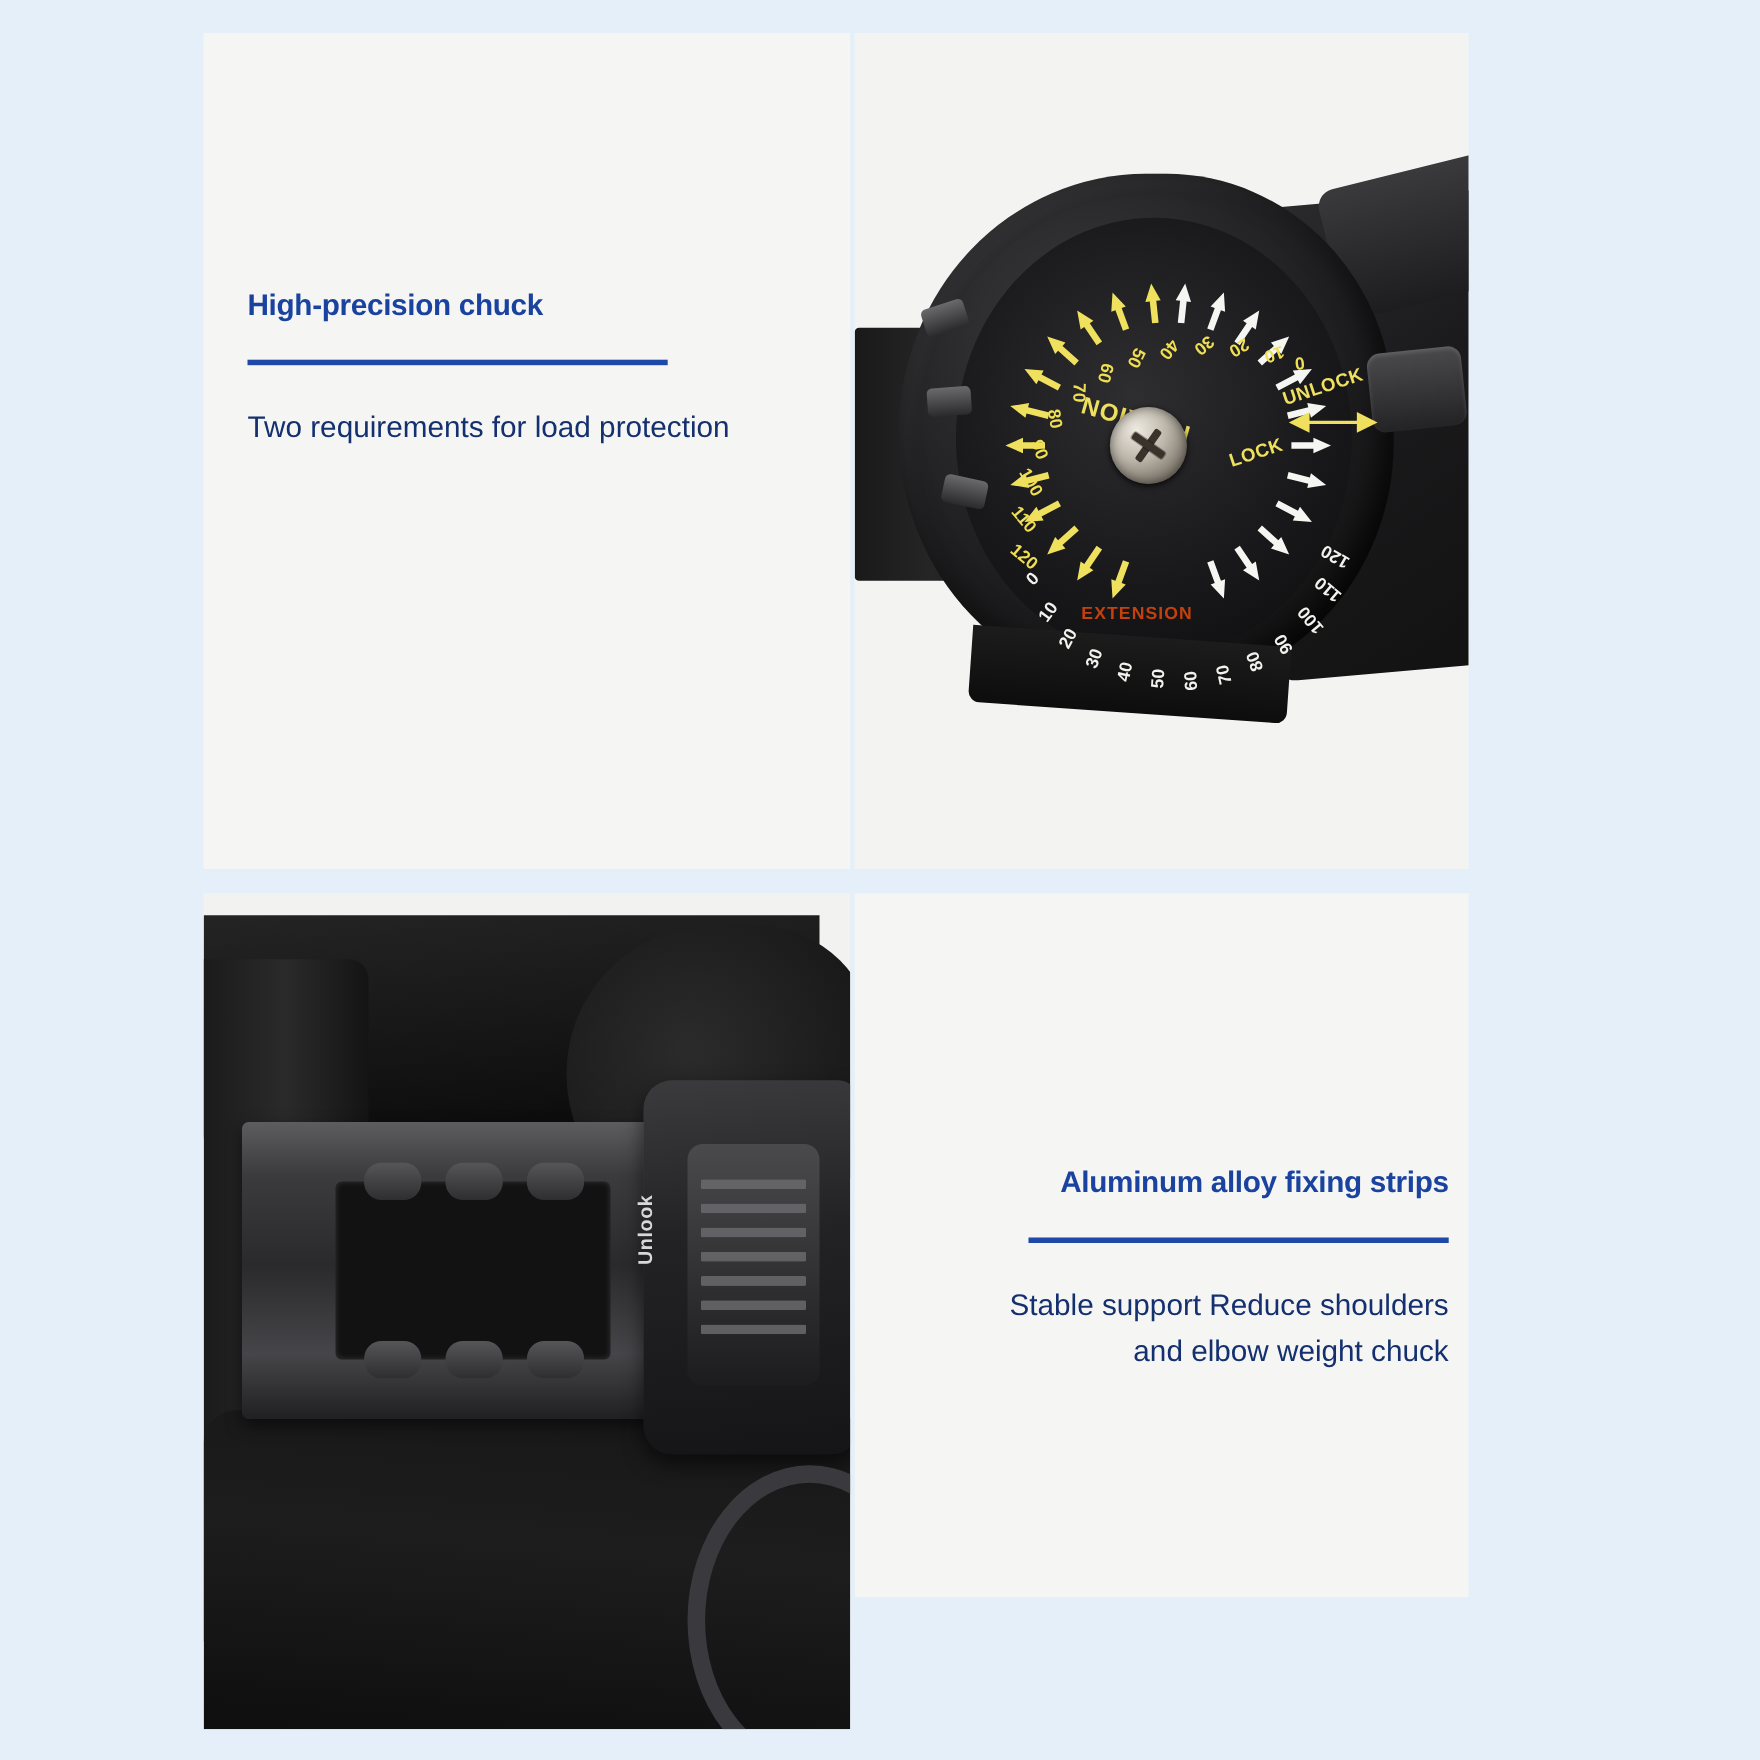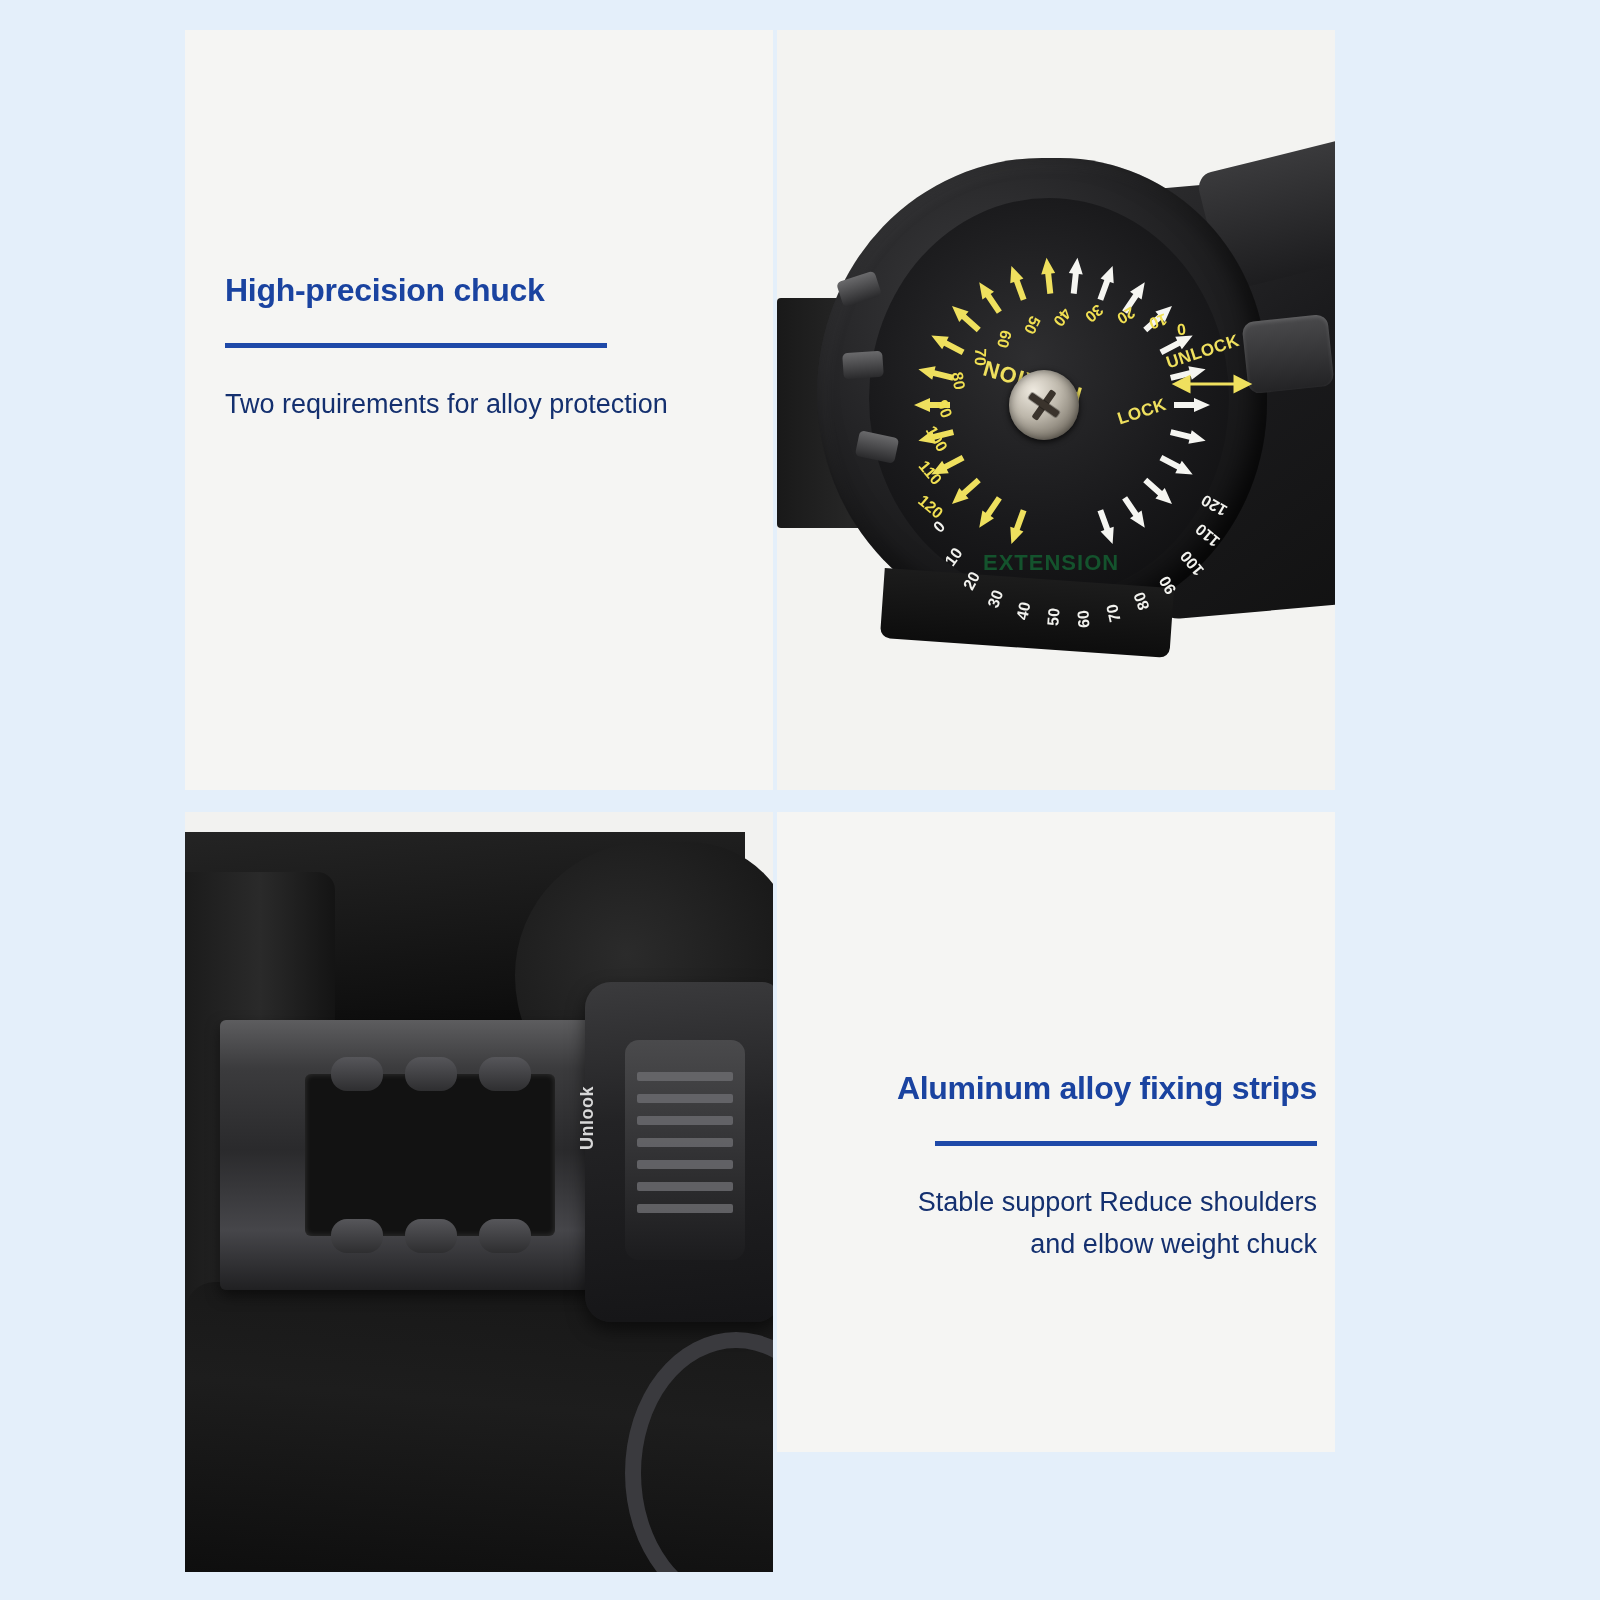--- a/index.html
+++ b/index.html
@@ -58,24 +58,23 @@
     background: #f5f5f3;
   }
 
   
   .text-block {
     position: absolute;
   }
   .headline {
     color: #1a43a0;
     font-weight: bold;
-    font-size: 32px;
+    font-size: 27px;
     letter-spacing: -0.3px;
     white-space: nowrap;
-    margin-top: 10px;
   }
   .rule {
     height: 5px;
     background: #1e49a8;
     margin-top: 34px;
   }
   .subtext {
     margin-top: 36px;
     color: #14306f;
     font-size: 27px;
@@ -217,22 +216,22 @@
     position: absolute;
     font-weight: bold;
     white-space: nowrap;
   }
   .word-flexion {
     color: #efe05e;
     font-size: 22px;
     letter-spacing: 1px;
   }
   .word-extension {
-    color: #14532d;
-    font-size: 22px;
+    color: #c2410c;
+    font-size: 16px;
     letter-spacing: 1px;
   }
   .lock-text {
     position: absolute;
     color: #efe05e;
     font-size: 17px;
     font-weight: bold;
     letter-spacing: .5px;
   }
   .side-button {
@@ -390,21 +389,21 @@
 </head>
 <body>
 
 <div class="page">
 
   <div class="panel panel-top-left">
     <div class="text-block tb-top" style="left:40px; top:232px;">
       <div class="headline">High-precision chuck</div>
       <div class="rule"></div>
       <div class="subtext">
-        <div>Two requirements for alloy protection</div>
+        <div>Two requirements for load protection</div>
       </div>
     </div>
   </div>
 
   <div class="panel panel-top-right">
     <div class="hinge-photo">
 
       <div class="strap-left"></div>
       <div class="arm-bar"></div>
       <div class="arm-bar2"></div>

